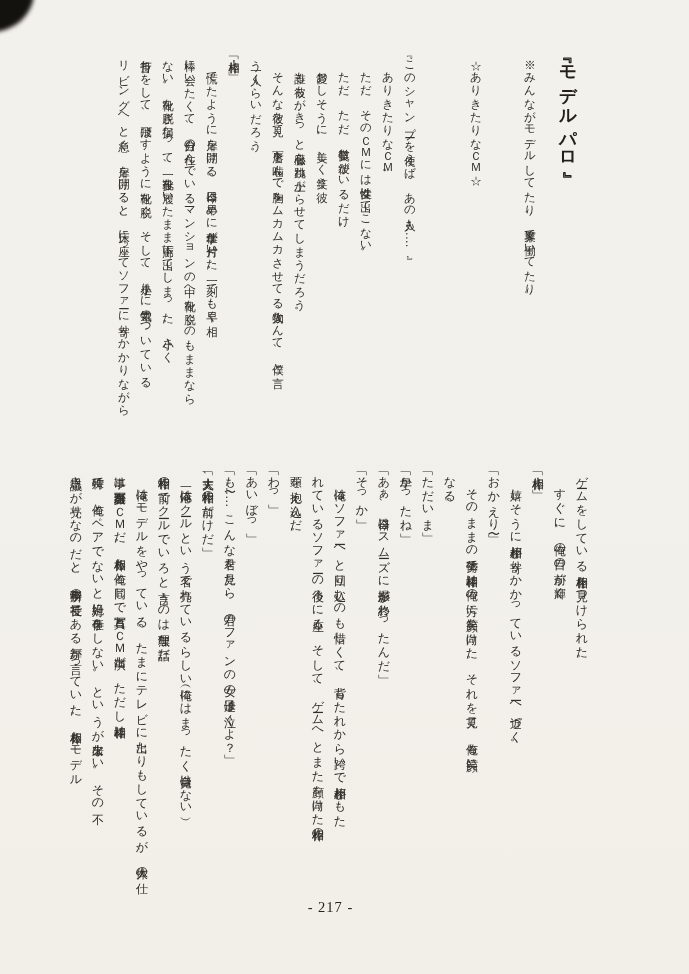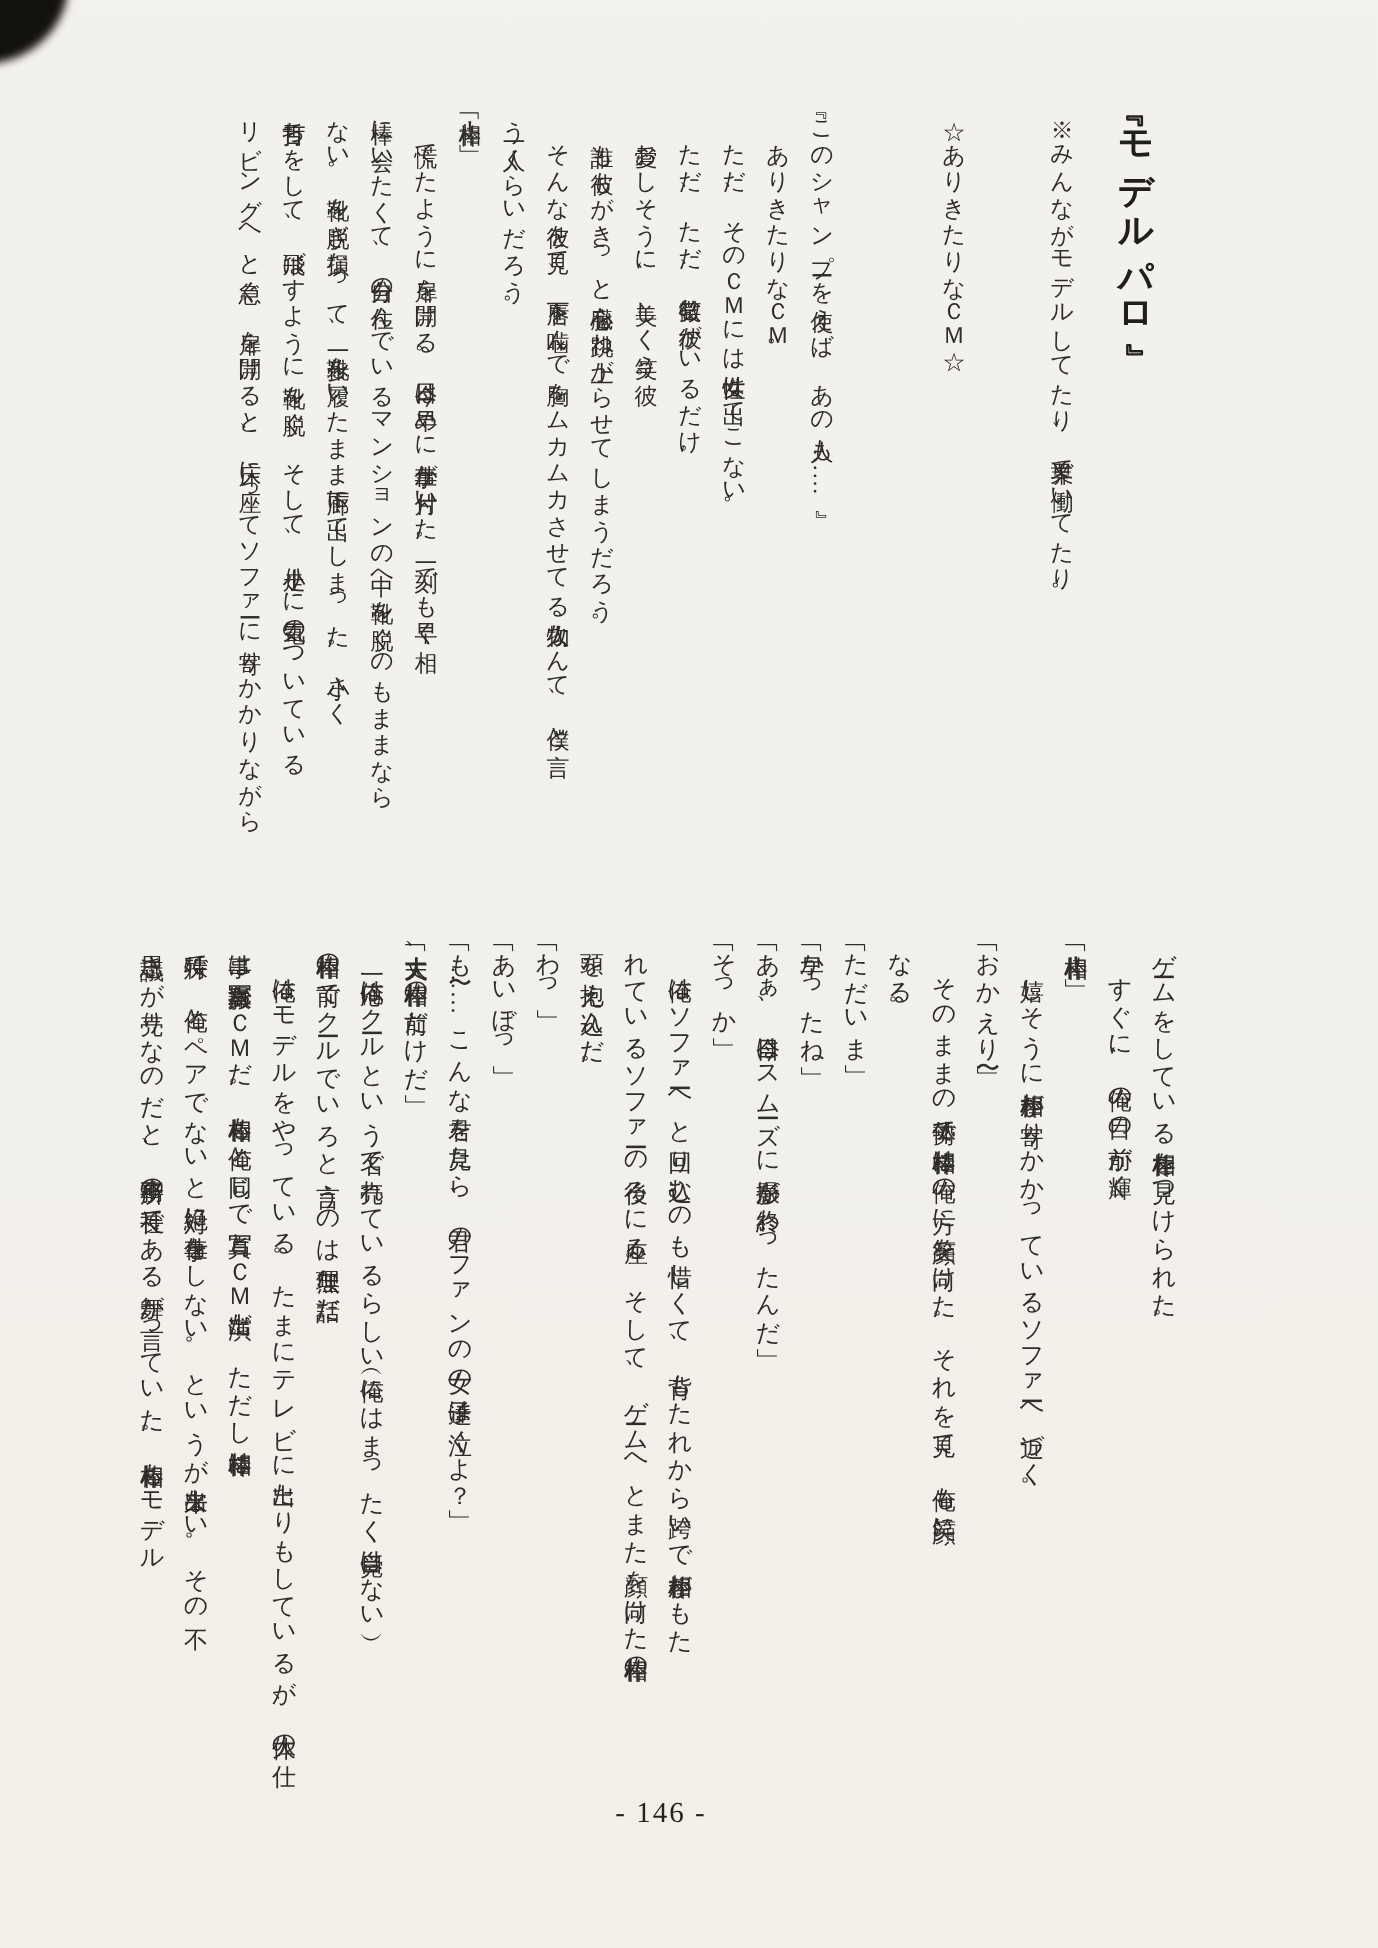--- a/index.html
+++ b/index.html
@@ -124,14 +124,14 @@
       <p class="line">「も〜……こんな君を見たら、君のファンの女の子達は泣くよ？」</p>
       <p class="line">「大丈夫、相棒の前だけだ」</p>
       <p class="line">　一応俺はクールという名で売れているらしい（俺にはまったく自覚はない）</p>
       <p class="line">相棒の前でクールでいろと言うのは無理な話だ。</p>
       <p class="line">　俺はモデルをやっている。たまにテレビに出たりもしているが、大体の仕</p>
       <p class="line">事は写真撮影かＣＭだ。相棒も俺と同じで写真とＣＭ出演だ。ただし相棒は</p>
       <p class="line">特殊で、俺とペアでないと絶対に仕事をしない。というが出来ない。その不</p>
       <p class="line">思議さが売りなのだと、事務所の社長である舞が言っていた。相棒もモデル</p>
     </div>
 
-  <div class="page-number">- 146 -</div>
+  <div class="page-number">- 217 -</div>
 </div>
 
 </body></html>

